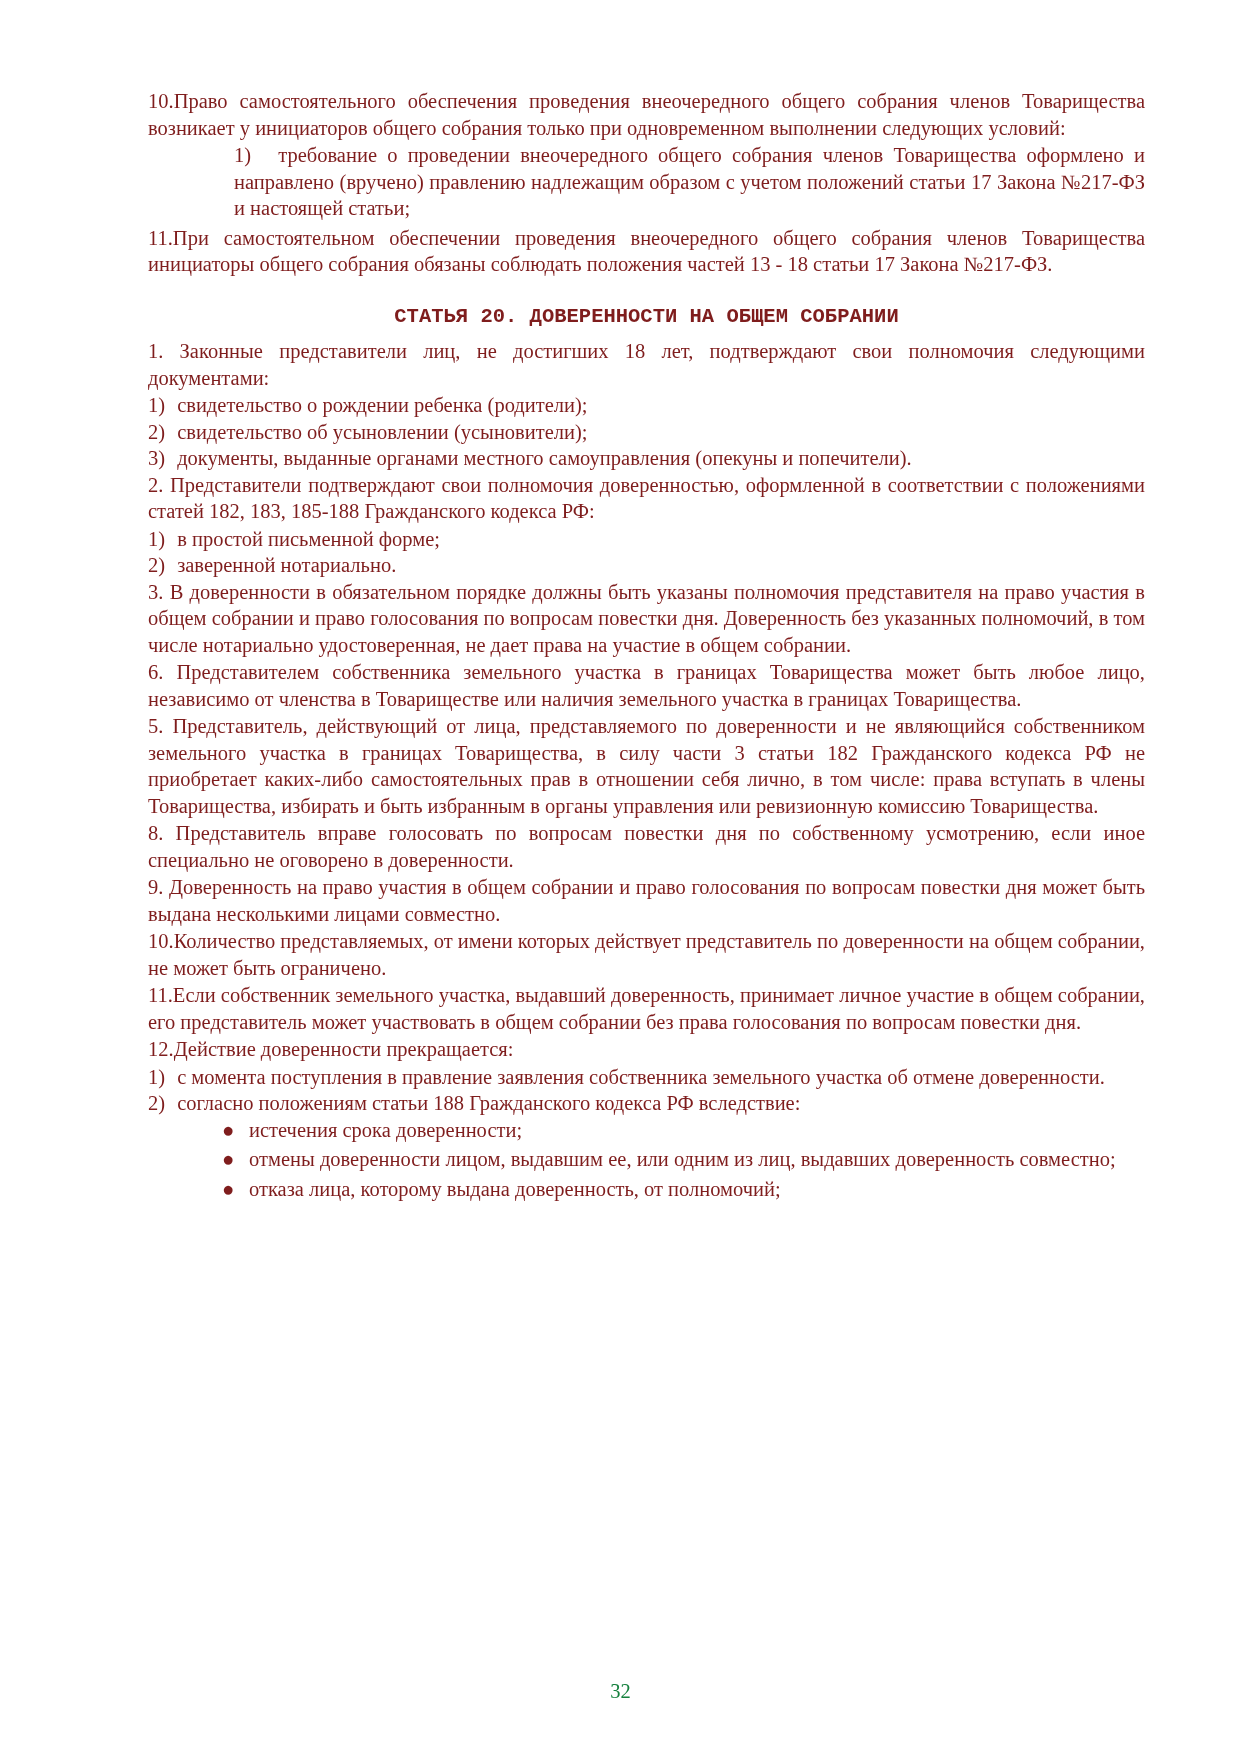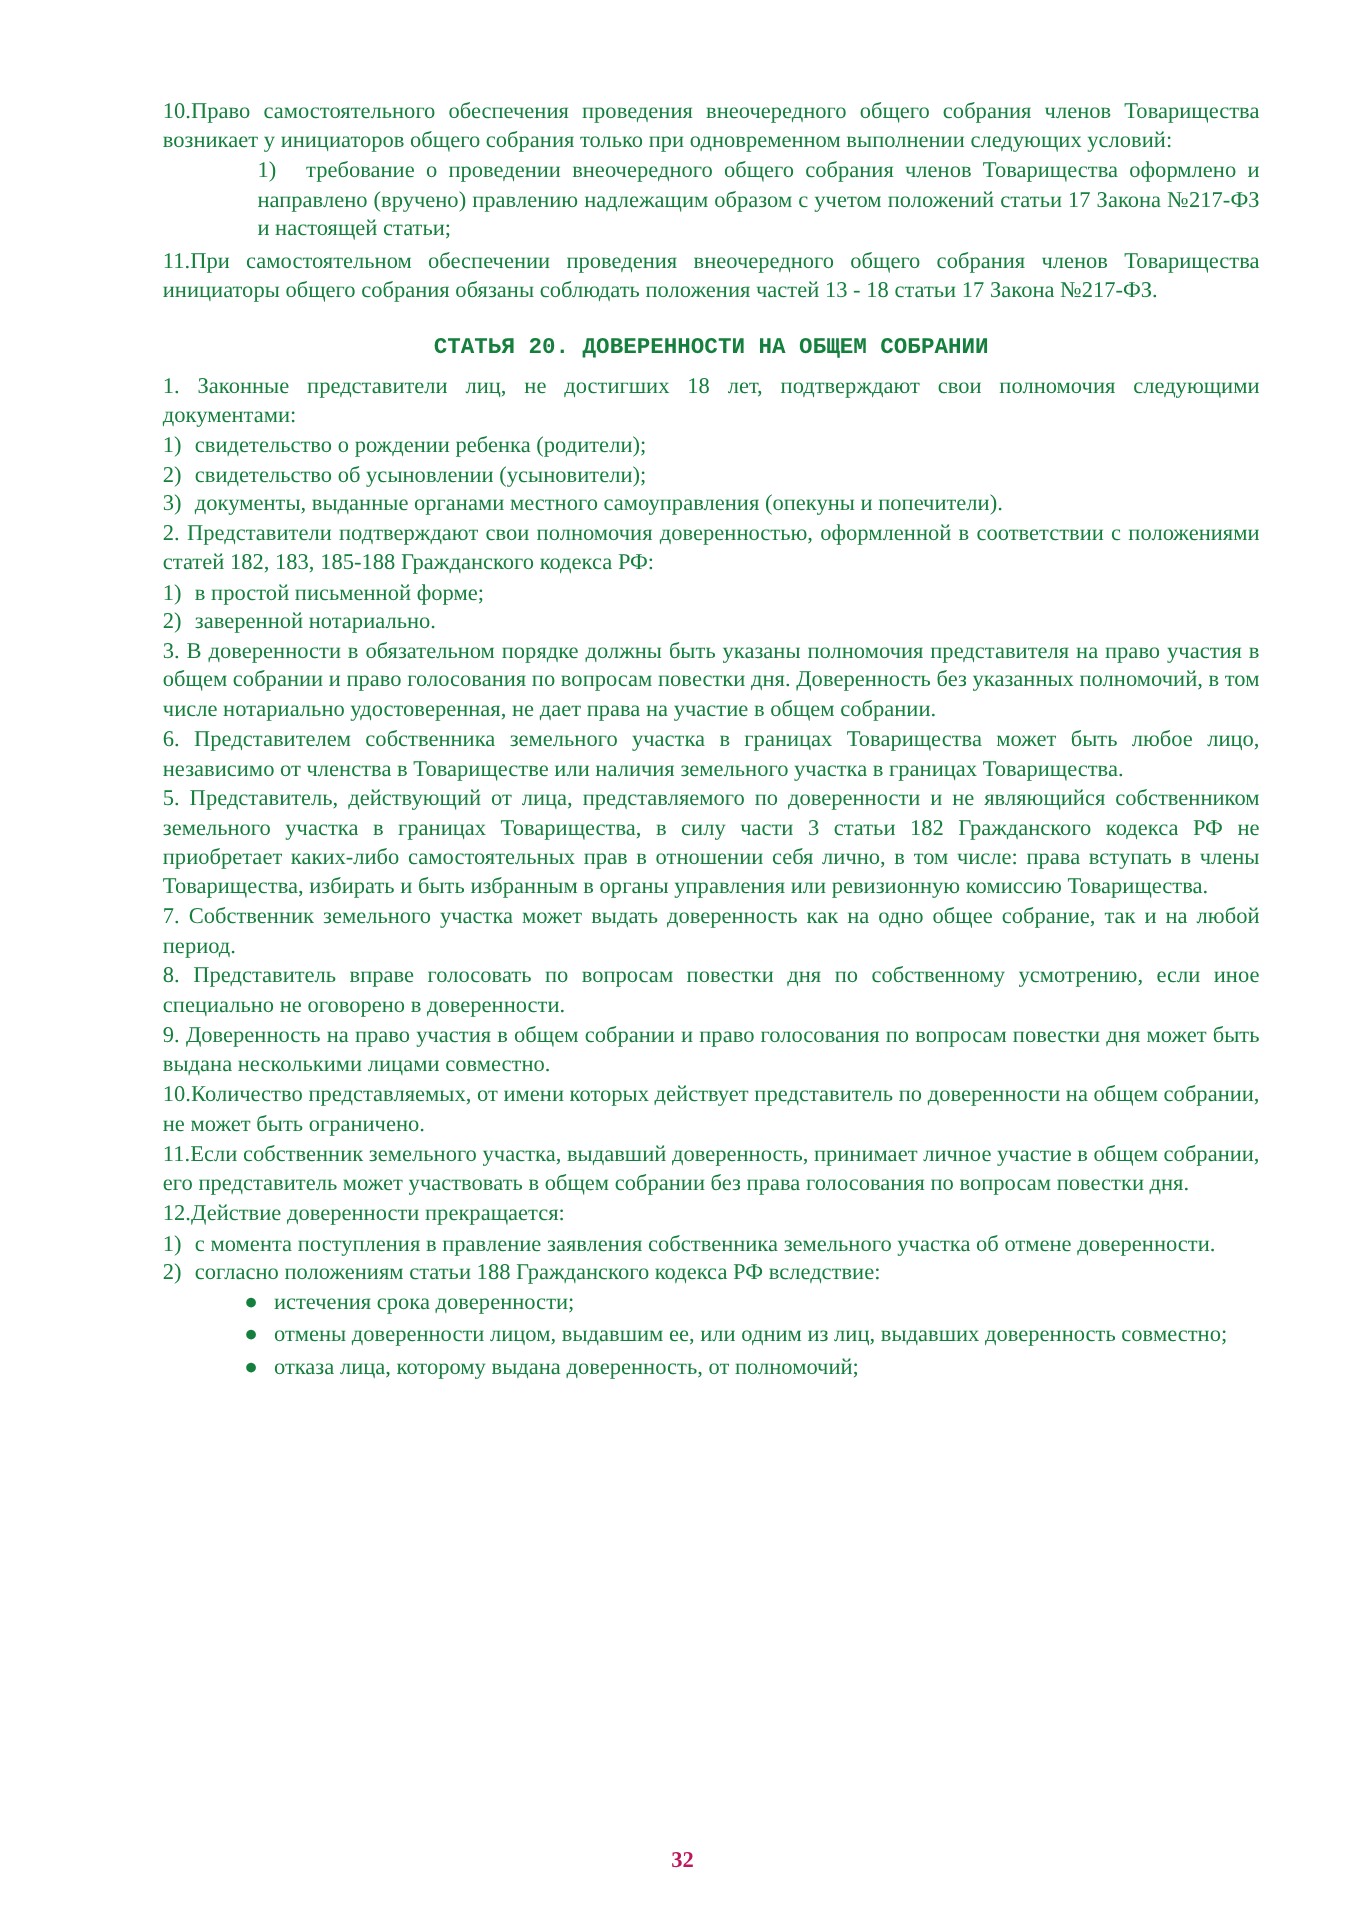--- a/index.html
+++ b/index.html
@@ -1,34 +1,34 @@
 <!DOCTYPE html>
 <html><head>
 <meta charset="utf-8">
 <style>
   html, body { margin: 0; padding: 0; background: #ffffff; }
   body { width: 1241px; height: 1755px; position: relative; overflow: hidden; }
   .page {
     position: absolute; left: 148px; top: 88px; width: 997px;
     font-family: "Liberation Serif", "DejaVu Serif", serif;
-    font-size: 20.5px; line-height: 26.5px; color: #15803d;
+    font-size: 20.5px; line-height: 26.5px; color: #7f1d1d;
   }
   .p { text-align: justify; margin: 0 0 1px 0; }
   .sub { margin-left: 86px; text-align: justify; margin-bottom: 3px; }
   .sub .num { display: inline-block; width: 34px; }
   .sub2 { text-align: justify; margin-bottom: 0px; font-family: Liberation Serif, serif; }
   .sub2 .num { display: inline-block; width: 24px; }
   .bul { position: relative; margin-left: 101px; text-align: justify; margin-bottom: 3px; }
   .bul .dot { position: absolute; left: -27px; top: 0; }
   .heading {
     text-align: center; font-weight: bold; margin: 26px 0 8px 0; font-family: Liberation Mono, monospace;
   }
   .pagenum {
     position: absolute; left: 0; width: 1241px; top: 1680px; text-align: center;
-    font-family: "Liberation Serif", "DejaVu Serif", serif; font-weight: bold; font-size: 20.5px; color: #be185d;
+    font-family: "Liberation Serif", "DejaVu Serif", serif; font-weight: normal; font-size: 20.5px; color: #15803d;
   }
 </style>
 </head>
 <body>
 
 <div class="page">
 
   <p class="p">10.Право самостоятельного обеспечения проведения внеочередного общего собрания членов Товарищества возникает у инициаторов общего собрания только при одновременном выполнении следующих условий:</p>
   <div class="sub"><span class="num">1)</span> <span>требование о проведении внеочередного общего собрания членов Товарищества оформлено и направлено (вручено) правлению надлежащим образом с учетом положений статьи 17 Закона №217-ФЗ и настоящей статьи;</span></div>
   <p class="p">11.При самостоятельном обеспечении проведения внеочередного общего собрания членов Товарищества инициаторы общего собрания обязаны соблюдать положения частей 13 - 18 статьи 17 Закона №217-ФЗ.</p>
@@ -40,21 +40,20 @@
   <div class="sub2"><span class="num">2)</span> <span>свидетельство об усыновлении (усыновители);</span></div>
   <div class="sub2"><span class="num">3)</span> <span>документы, выданные органами местного самоуправления (опекуны и попечители).</span></div>
 
   <p class="p">2. Представители подтверждают свои полномочия доверенностью, оформленной в соответствии с положениями статей 182, 183, 185-188 Гражданского кодекса РФ:</p>
   <div class="sub2"><span class="num">1)</span> <span>в простой письменной форме;</span></div>
   <div class="sub2"><span class="num">2)</span> <span>заверенной нотариально.</span></div>
 
   <p class="p">3.  В доверенности в обязательном порядке должны быть указаны полномочия представителя на право участия в общем собрании и право голосования по вопросам повестки дня. Доверенность без указанных полномочий, в том числе нотариально удостоверенная, не дает права на участие в общем собрании.</p>
   <p class="p">6. Представителем собственника земельного участка в границах Товарищества может быть любое лицо, независимо от членства в Товариществе или наличия земельного участка в границах Товарищества.</p>
   <p class="p">5. Представитель, действующий от лица, представляемого по доверенности и не являющийся собственником земельного участка в границах Товарищества, в силу части 3 статьи 182 Гражданского кодекса РФ не приобретает каких-либо самостоятельных прав в отношении себя лично, в том числе: права вступать в члены Товарищества, избирать и быть избранным в органы управления или ревизионную комиссию Товарищества.</p>
-  <p class="p">7.  Собственник земельного участка может выдать доверенность как на одно общее собрание, так и на любой период.</p>
   <p class="p">8.  Представитель вправе голосовать по вопросам повестки дня по собственному усмотрению, если иное специально не оговорено в доверенности.</p>
   <p class="p">9.  Доверенность на право участия в общем собрании и право голосования по вопросам повестки дня может быть выдана несколькими лицами совместно.</p>
   <p class="p">10.Количество представляемых, от имени которых действует представитель по доверенности на общем собрании, не может быть ограничено.</p>
   <p class="p">11.Если собственник земельного участка, выдавший доверенность, принимает личное участие в общем собрании, его представитель может участвовать в общем собрании без права голосования по вопросам повестки дня.</p>
   <p class="p">12.Действие доверенности прекращается:</p>
 
   <div class="sub2"><span class="num">1)</span> <span>с момента поступления в правление заявления собственника земельного участка об отмене доверенности.</span></div>
   <div class="sub2"><span class="num">2)</span> <span>согласно положениям статьи 188 Гражданского кодекса РФ вследствие:</span></div>
 
   <div class="bul"><span class="dot">●</span><span>истечения срока доверенности;</span></div>

